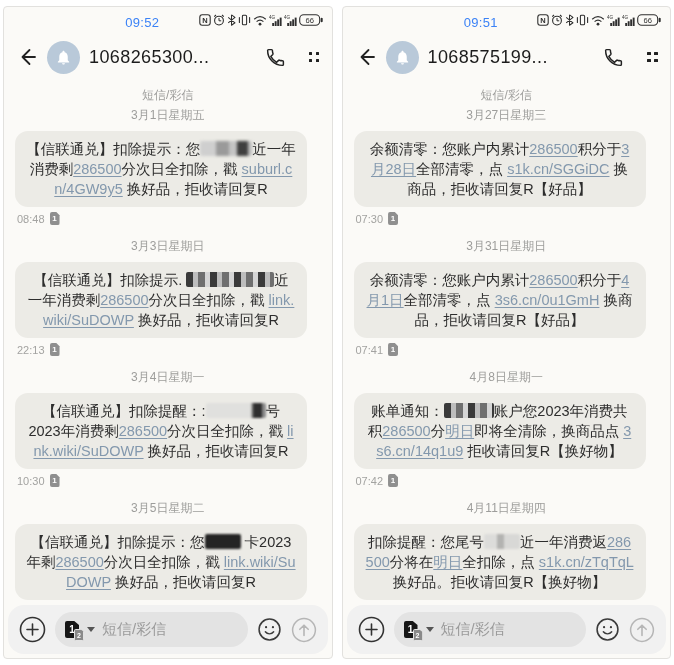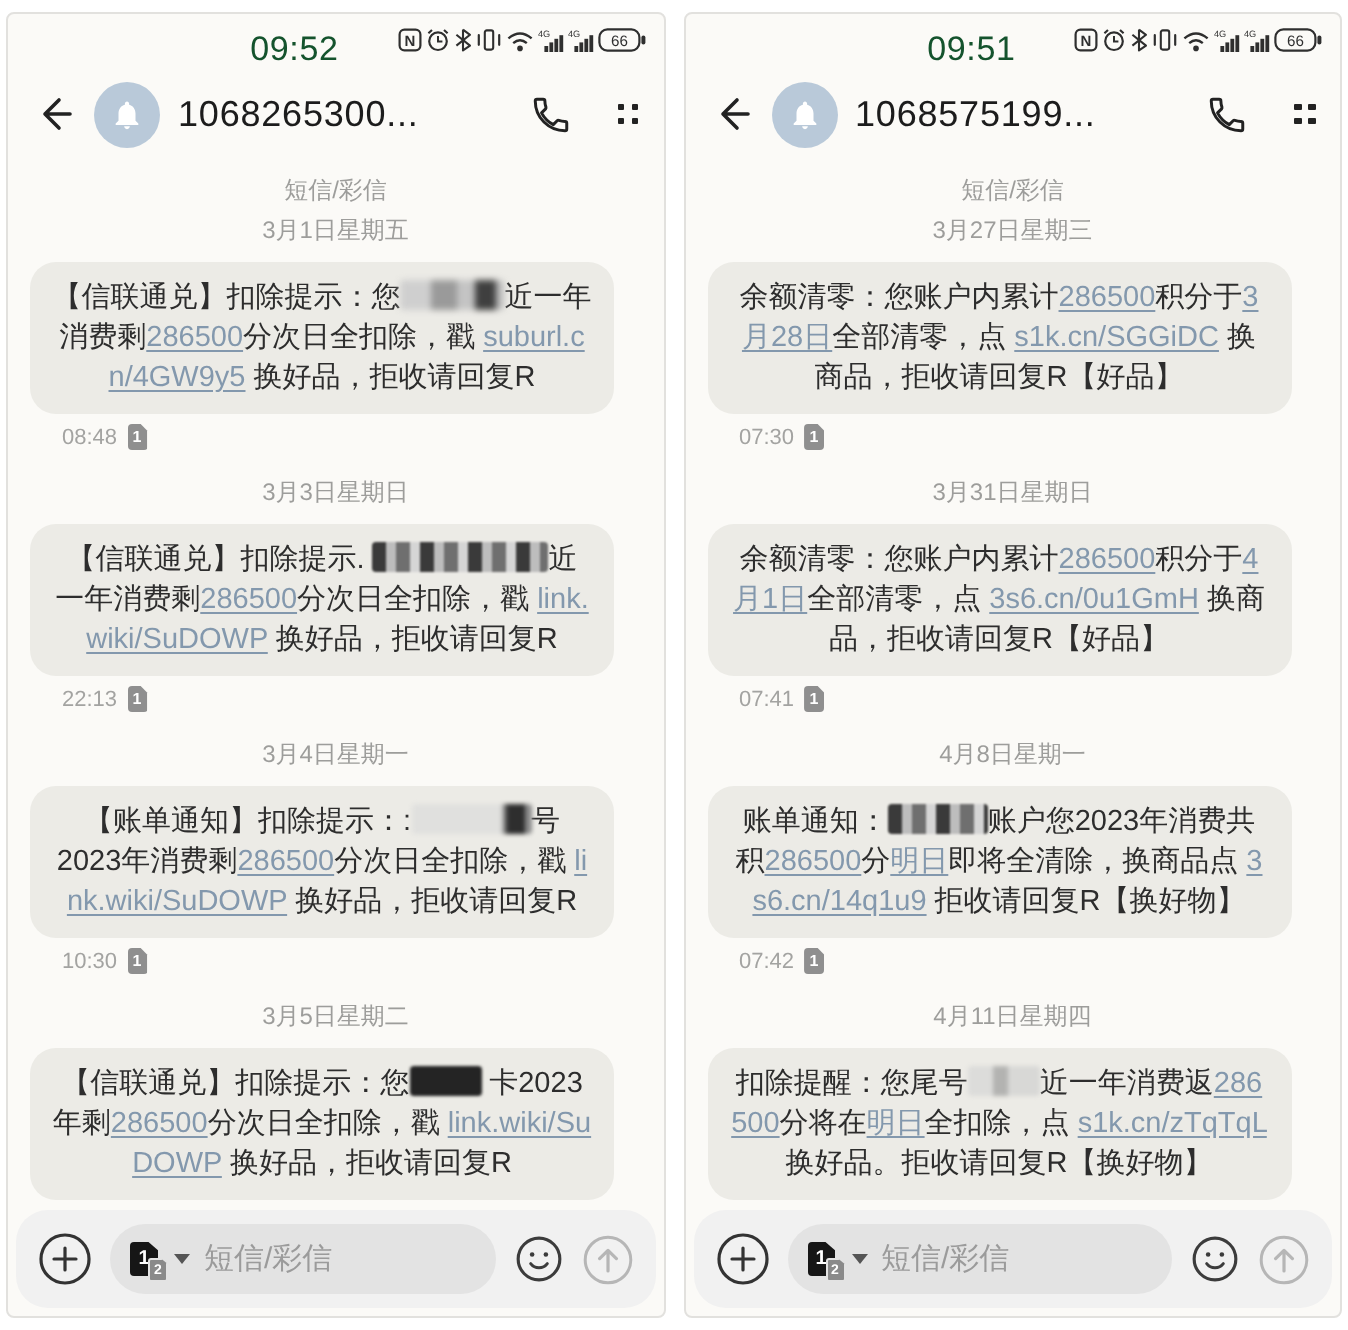--- a/index.html
+++ b/index.html
@@ -6,41 +6,41 @@
     --link-color:#8398ad; --bubble-bg:#ecebe6; --panel-bg:#fbfaf7;
     --text-color:#2d2d2d; --muted:#9d9d9b; --composer-bg:#f1f1f1; --pill-bg:#e3e3e3;
     --avatar-bg:#b9c9d9;
   }
   *{box-sizing:border-box;margin:0;padding:0}
   body{width:674px;height:665px;background:#fff;font-family:"Liberation Sans","DejaVu Sans",sans-serif;overflow:hidden}
   .page{width:674px;height:665px;display:flex;gap:9px;padding:6px 3px;background:#fff}
   .phone{flex:1 1 0;position:relative;background:var(--panel-bg);border:1px solid #e2e1de;border-radius:4px;display:flex;flex-direction:column;overflow:hidden}
   
   .statusbar{position:relative;height:27px;flex:none}
-  .st-time{position:absolute;left:37%;top:8px;font-size:17px;color:#14532d;letter-spacing:.3px}
+  .st-time{position:absolute;left:37%;top:8px;font-size:13px;color:#3b82f6;letter-spacing:.3px}
   .st-icons{position:absolute;right:9px;top:7px;display:flex;align-items:flex-end;gap:2px}
   .sicon{display:inline-flex;align-items:flex-end}
   .sicon svg{display:block}
   
   .convheader{height:46px;flex:none;display:flex;align-items:center;padding:0 12px;gap:9px}
   .back{display:inline-flex;cursor:pointer}
   .avatar{width:33px;height:33px;border-radius:50%;background:var(--avatar-bg);display:inline-flex;align-items:center;justify-content:center;flex:none}
   .number{font-size:18px;font-weight:400;color:#1c1c1c;letter-spacing:.4px;flex:1;white-space:nowrap;overflow:hidden}
   .call{display:inline-flex;margin-right:14px;cursor:pointer}
   .more{display:grid;grid-template-columns:4px 4px;grid-template-rows:4px 4px;gap:3px;cursor:pointer}
   .more i{width:3.5px;height:3.5px;background:#222;border-radius:0.5px}
   
   .thread{flex:1;overflow:hidden;position:relative;padding:0 11px;font-size:14.5px;color:var(--text-color)}
   .sep{text-align:center;font-size:12px;color:var(--muted);margin:13px 0 7px}
   .sep.first{margin:7px 0 1px}
   .sep.first + .sep{margin-top:3px}
   .msg{margin:1px 0 0}
   .bubble{background:var(--bubble-bg);border-radius:13px;padding:8px 11px;width:fit-content;max-width:292px;line-height:1.38;text-align:center}
   .bubble a{color:var(--link-color);text-decoration:underline;text-underline-offset:2px;cursor:pointer;word-break:break-all}
-  .meta{display:flex;align-items:center;gap:5px;margin:5px 16px 0;font-size:11px;color:#a3a3a1}
+  .meta{display:flex;align-items:center;gap:5px;margin:5px 2px 0;font-size:11px;color:#a3a3a1}
   .simbadge{display:inline-block;width:10px;height:13px;background:#8f8f8f;border-radius:2px;clip-path:polygon(0 0,68% 0,100% 25%,100% 100%,0 100%);color:#fff;font-size:8px;font-weight:700;text-align:center;line-height:13px}
   
   .redact{display:inline-block;height:15px;border-radius:2px;vertical-align:-2px}
   .r-blur{background:linear-gradient(90deg,#cfcfcf 0 30%,#9a9a9a 30% 55%,#c4c4c4 55% 72%,#3f3f3f 72% 92%,#bdbdbd 92%);filter:blur(1.6px)}
   .r-mosaic{background:repeating-linear-gradient(90deg,#3a3a3a 0 7px,#bdbdbd 7px 12px,#6f6f6f 12px 19px,#d5d5d5 19px 24px);filter:blur(.4px)}
   .r-light{background:linear-gradient(90deg,#e0e0de 0 74%,#2e2e2e 80% 94%,#8a8a8a 94%);filter:blur(1px)}
   .r-dark{background:#242424;filter:blur(.8px)}
   .r-faint{background:linear-gradient(90deg,#dcdcda 0 35%,#b3b3b1 35% 55%,#d8d8d6 55%);filter:blur(1px)}
   
   .composer{position:absolute;left:4px;right:4px;bottom:4px;height:49px;background:var(--composer-bg);border-radius:16px;display:flex;align-items:center;padding:0 11px;gap:9px;z-index:3}
@@ -156,21 +156,21 @@
         <div class="sep">3月3日星期日</div>
         <div class="msg">
           <div class="bubble"><span>【信联通兑】扣除提示. </span><span class="redact r-mosaic" style="width: 88px;"></span><span>近一年消费剩</span><a>286500</a><span>分次日全扣除，戳 </span><a>link.wiki/SuDOWP</a><span> 换好品，拒收请回复R</span></div>
           <div class="meta">
             <span>22:13</span>
             <span class="simbadge">1</span>
           </div>
         </div>
         <div class="sep">3月4日星期一</div>
         <div class="msg">
-          <div class="bubble"><span>【账单通知】扣除提示：:</span><span class="redact r-light" style="width: 60px;"></span><span>号2023年消费剩</span><a>286500</a><span>分次日全扣除，戳 </span><a>link.wiki/SuDOWP</a><span> 换好品，拒收请回复R</span></div>
+          <div class="bubble"><span>【信联通兑】扣除提醒：:</span><span class="redact r-light" style="width: 60px;"></span><span>号2023年消费剩</span><a>286500</a><span>分次日全扣除，戳 </span><a>link.wiki/SuDOWP</a><span> 换好品，拒收请回复R</span></div>
           <div class="meta">
             <span>10:30</span>
             <span class="simbadge">1</span>
           </div>
         </div>
         <div class="sep">3月5日星期二</div>
         <div class="msg">
           <div class="bubble"><span>【信联通兑】扣除提示：您</span><span class="redact r-dark" style="width: 36px;"></span><span> 卡2023年剩</span><a>286500</a><span>分次日全扣除，戳 </span><a>link.wiki/SuDOWP</a><span> 换好品，拒收请回复R</span></div>
         </div>
       </div>

